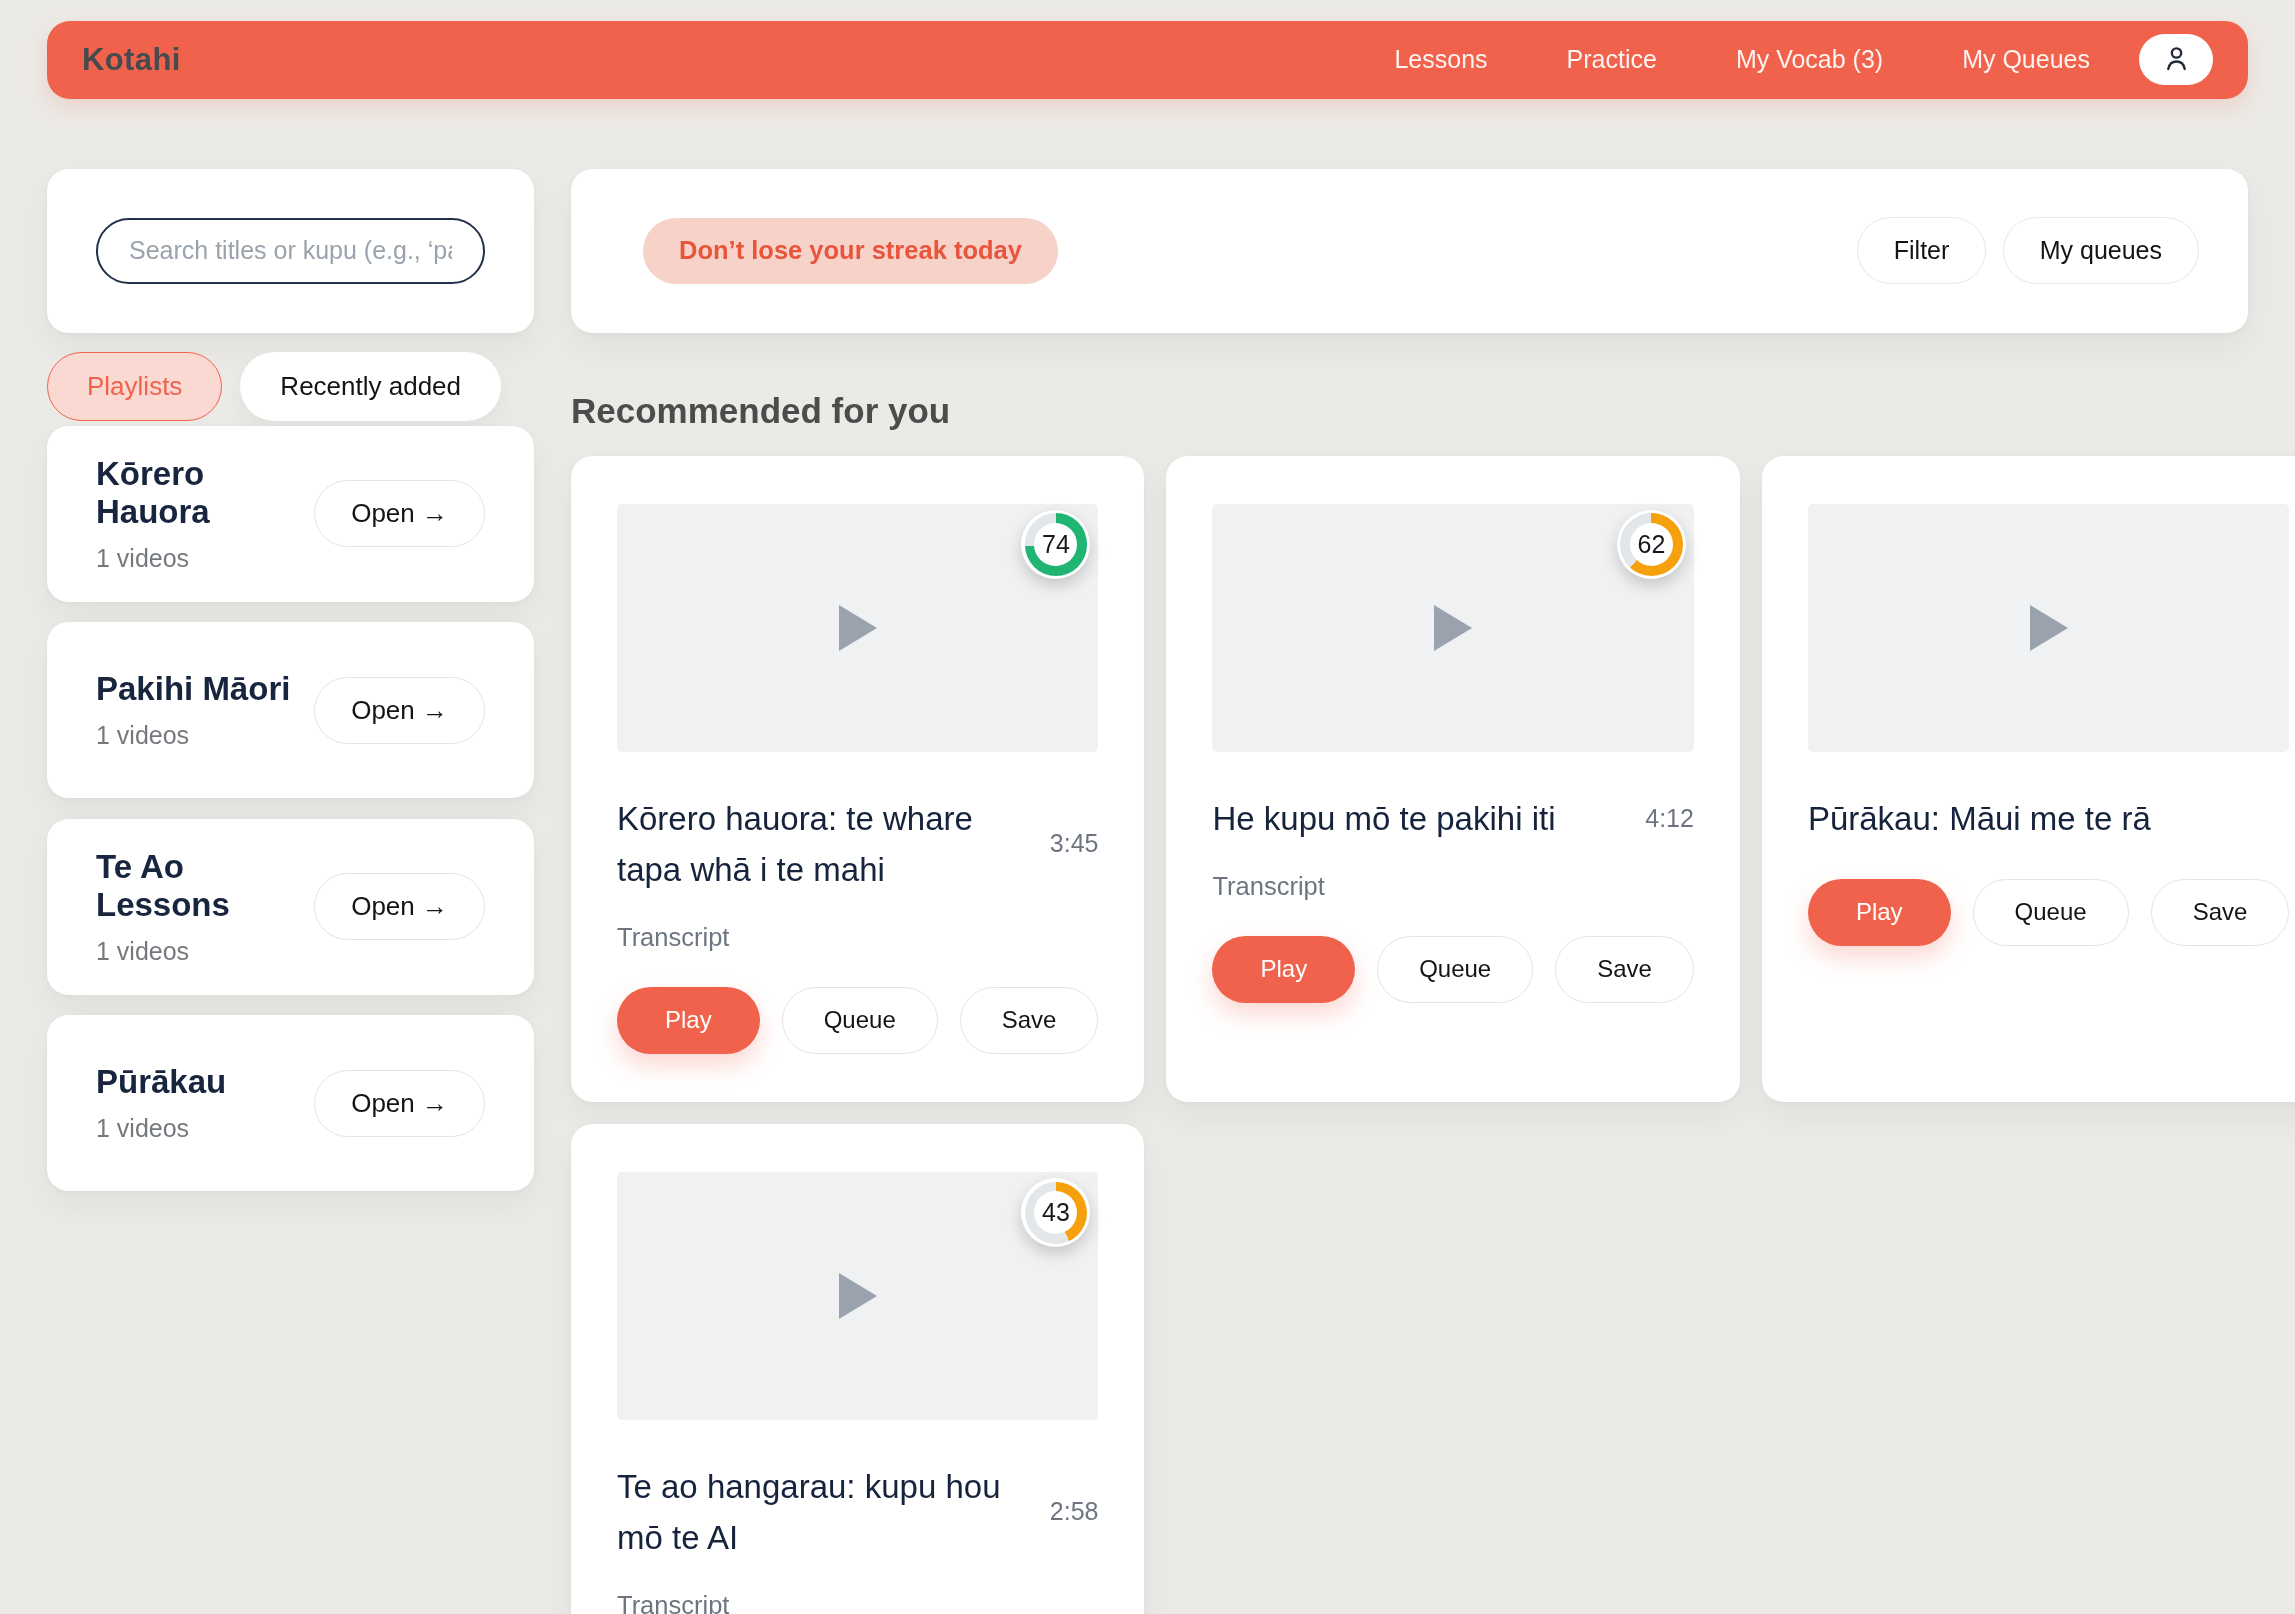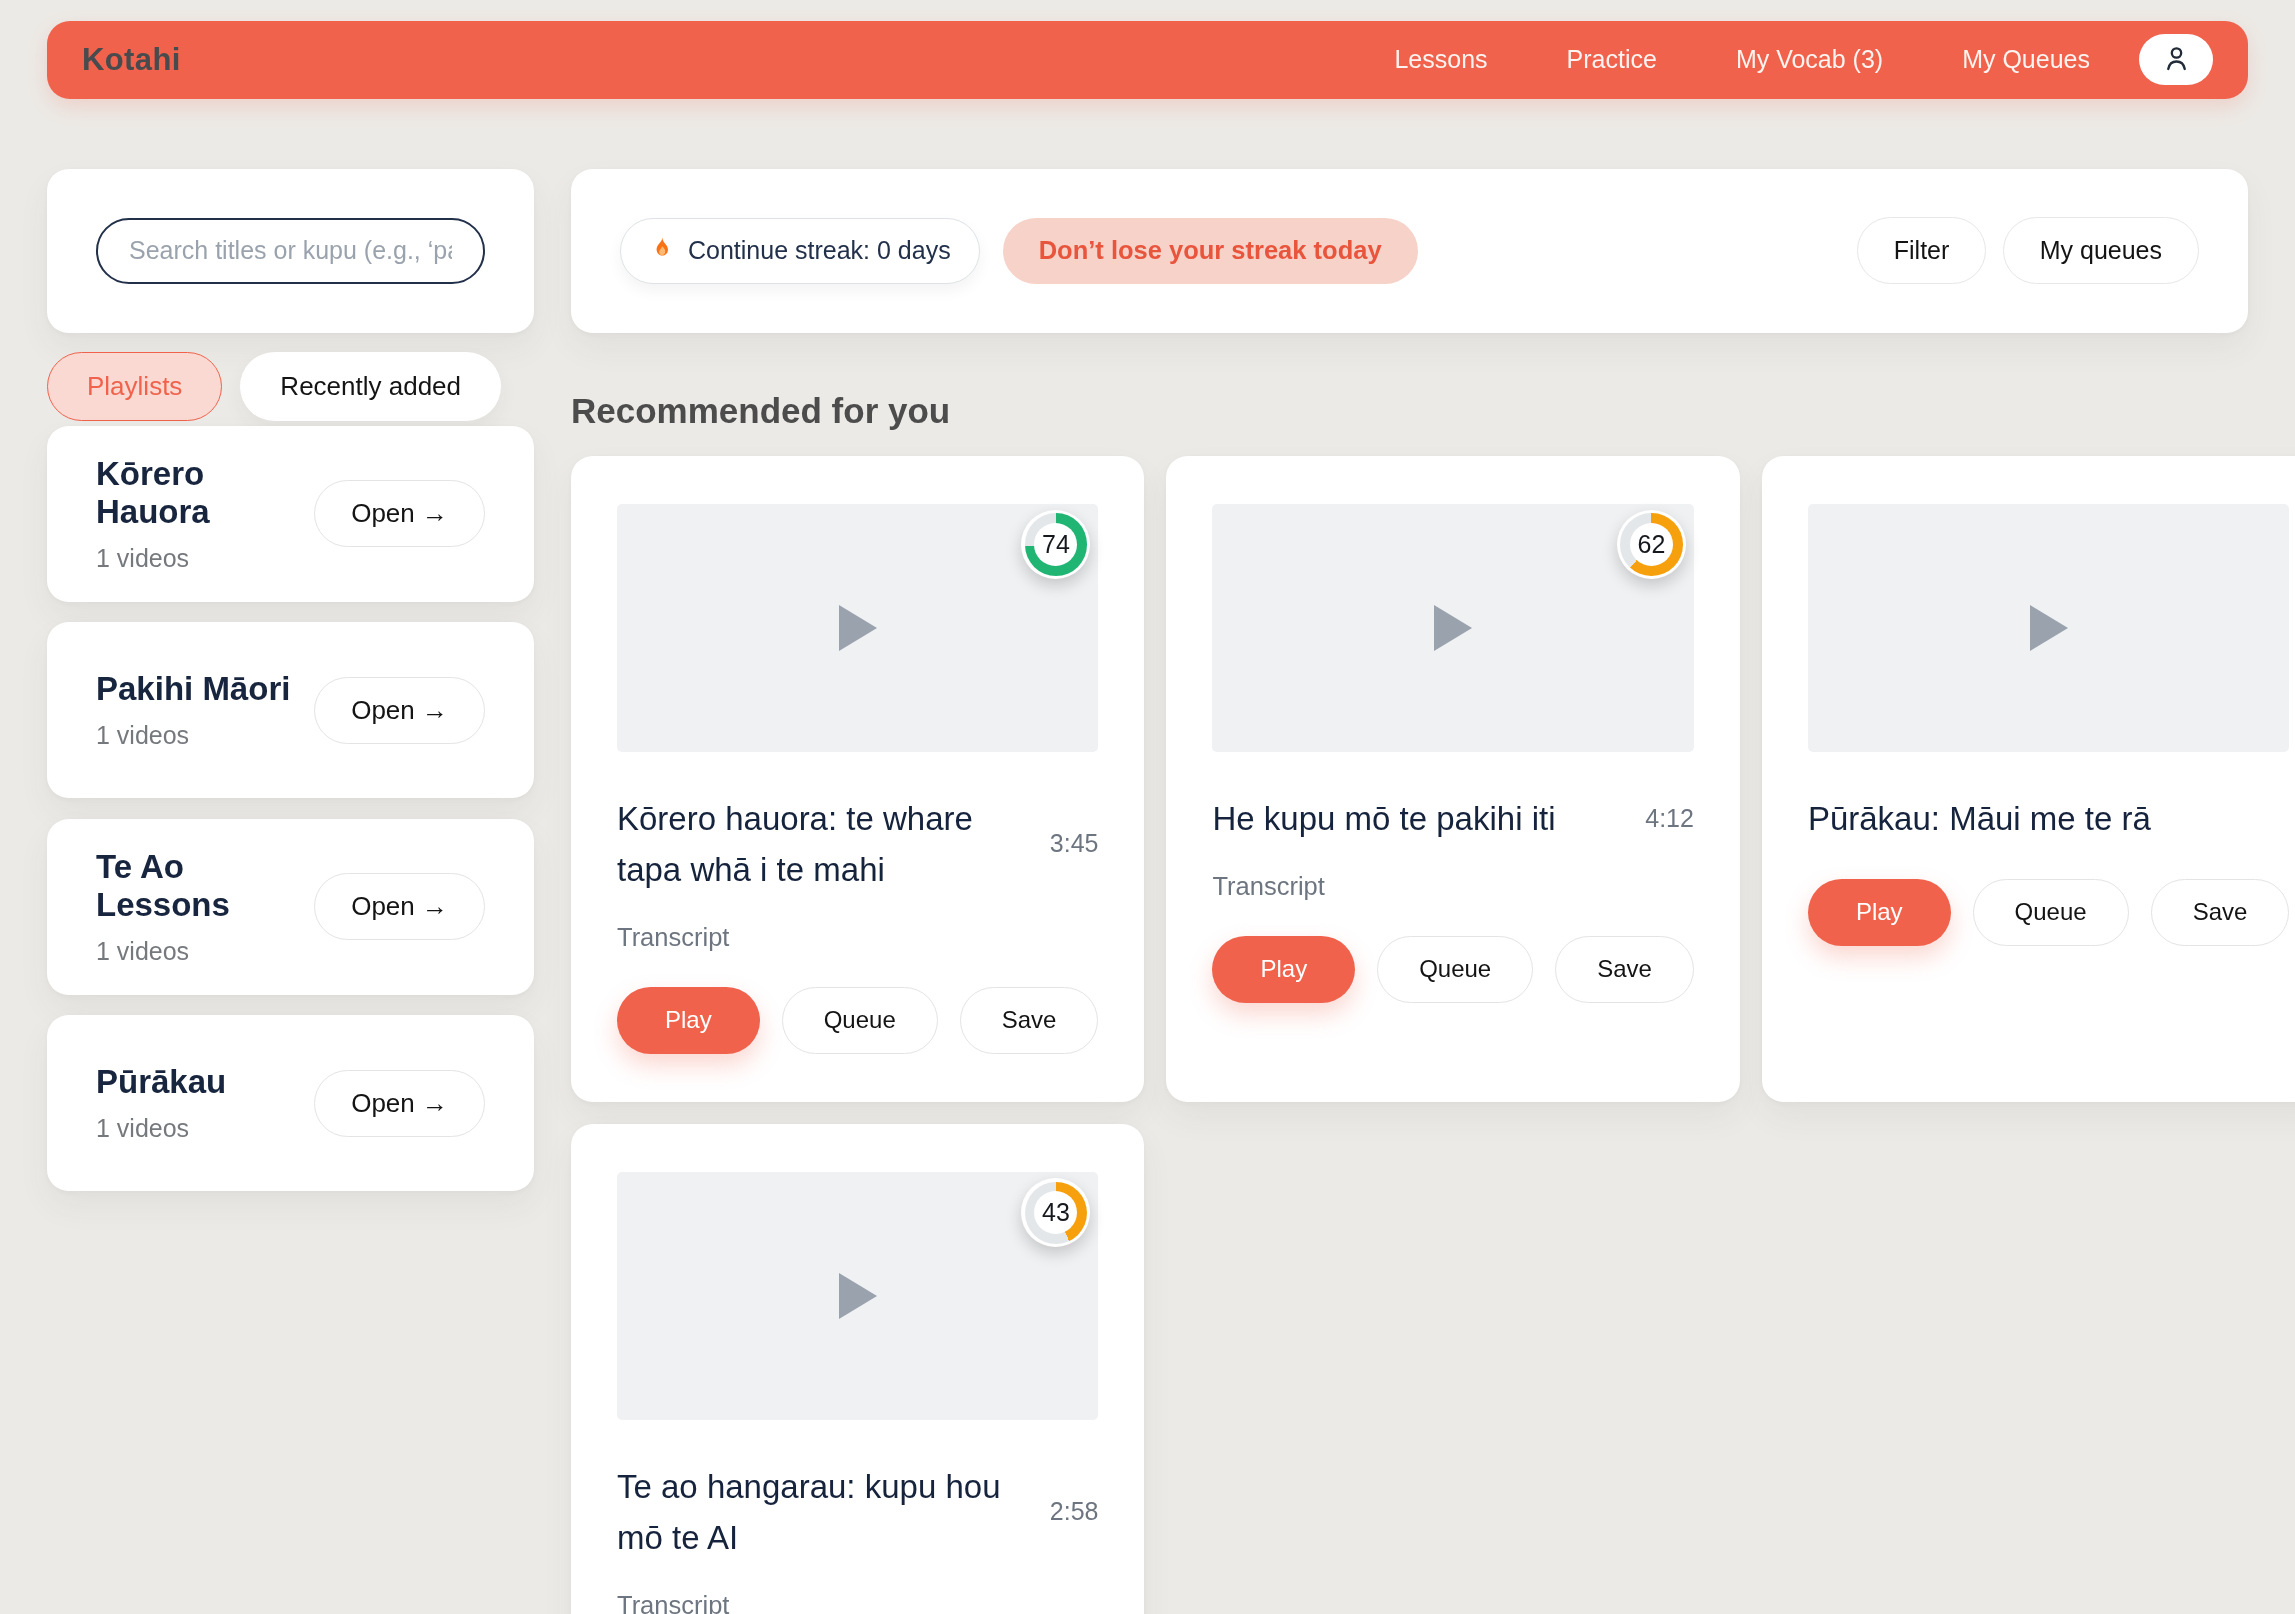--- a/index.html
+++ b/index.html
@@ -189,29 +189,20 @@
               <div class="ptitle">Pūrākau</div>
               <div class="pcount">1 videos</div>
             </div>
             <button class="open-btn">Open →</button>
           </div>
         </div>
     </div>
 
     <div class="right">
       <div class="card-surface streak-card">
-        <button class="streak-pill">
-          <span>
-            <svg viewBox="0 0 24 24" width="26" height="26">
-              <path fill="#F97316" d="M12 2c.5 3-1.5 4.5-2.8 6C7.8 9.7 7 11.4 7 13.2 7 16.4 9.2 19 12.3 19c3 0 5.2-2.4 5.2-5.6 0-2.6-1.6-4.3-2.7-5.6C13.4 6.1 12.6 4.4 12 2z"></path>
-              <path fill="#FDBA74" d="M12.2 18.6c-1.6 0-2.9-1.3-2.9-3 0-1.4 1-2.2 1.6-3 .6-.7 1-1.4 1.2-2.2 1.2 1.1 2.9 2.7 2.9 4.7 0 1.9-1.2 3.5-2.8 3.5z"></path>
-            </svg>
-          </span>
-          <span>Continue streak: 0 days</span>
-        </button>
         <div class="warn-pill">Don’t lose your streak today</div>
         <div class="bar-actions">
           <button class="bar-btn">Filter</button>
           <button class="bar-btn">My queues</button>
         </div>
       </div>
 
       <h2 class="section-title">Recommended for you</h2>
 
       <div class="vgrid">

